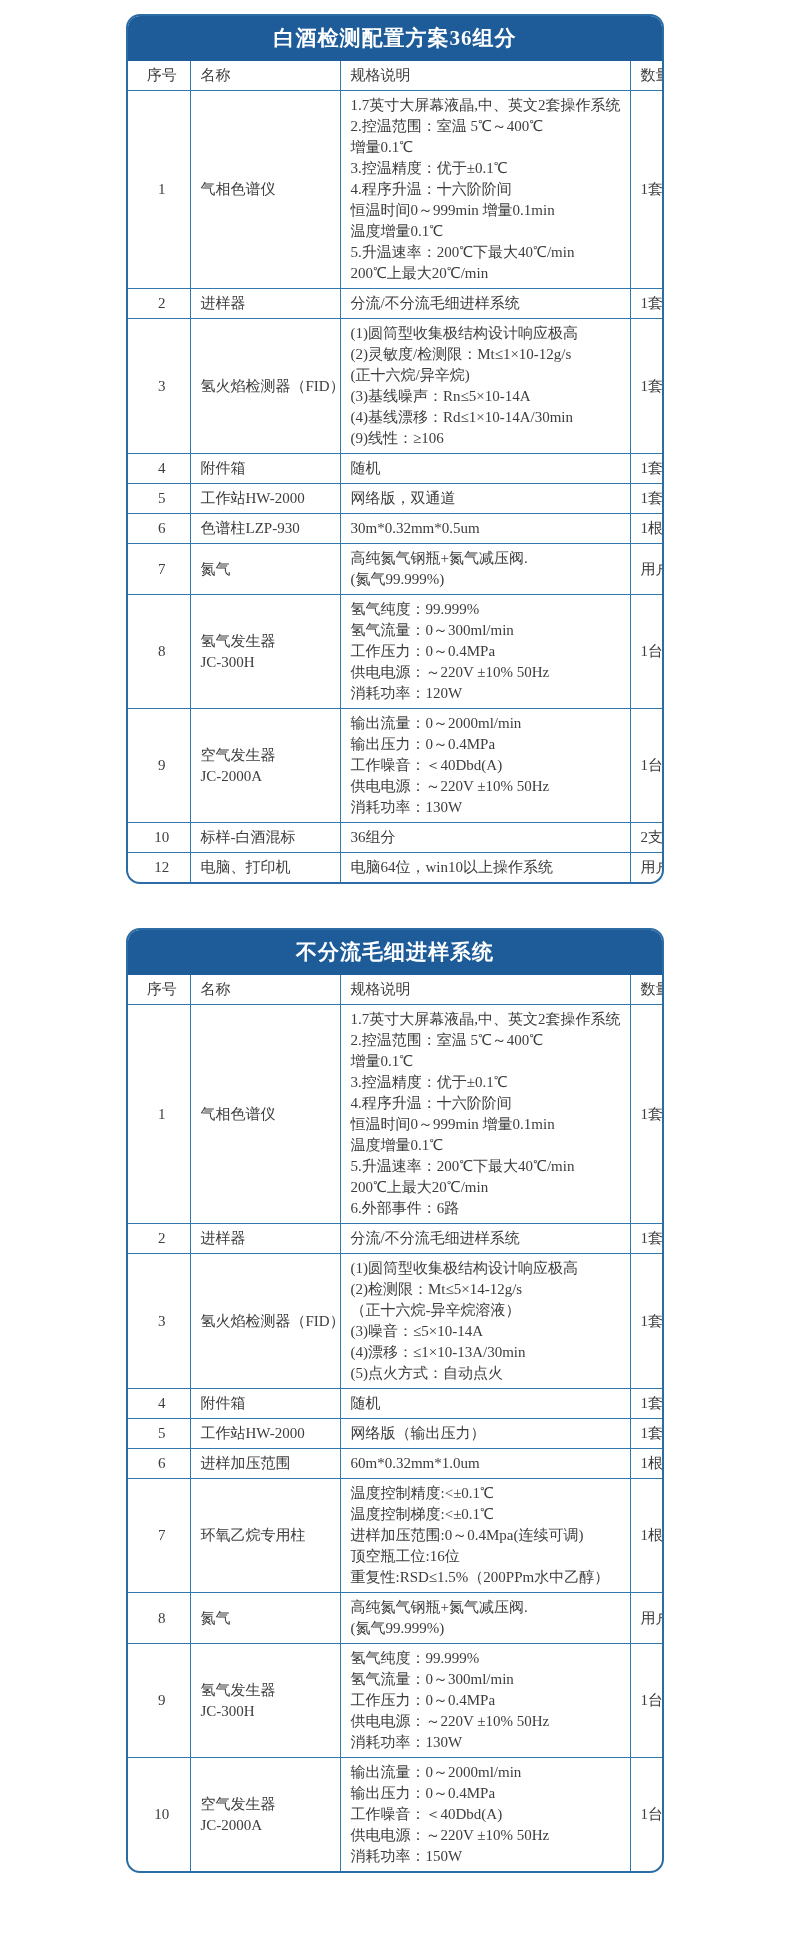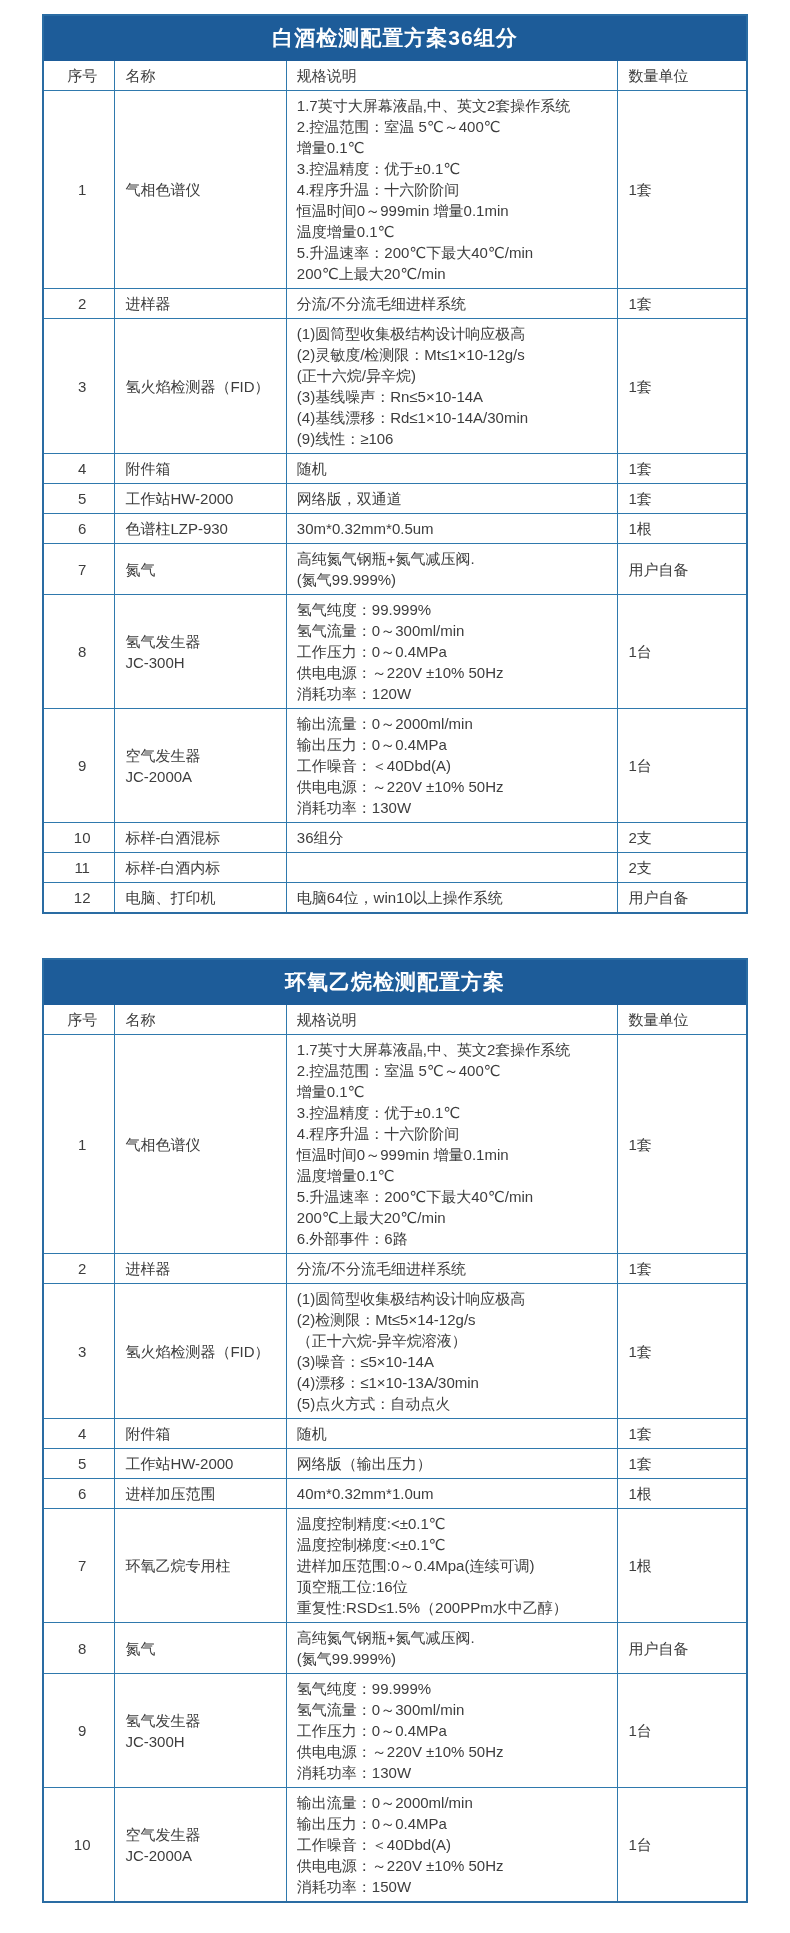--- a/index.html
+++ b/index.html
@@ -12,25 +12,26 @@
   html, body { background: #ffffff; }
   body {
     width: 790px;
     min-height: 1933px;
     font-family: "Liberation Sans", "DejaVu Sans", sans-serif;
     color: var(--text);
     padding-top: 14px;
   }
   .page { display: flex; flex-direction: column; align-items: center; gap: 44px; }
   .table-card {
-    width: 706px;
+    width: 538px;
     border: 2px solid var(--outer-border);
-    border-radius: 0;
+    border-radius: 14px;
     overflow: hidden;
     background: #ffffff;
+    font-family: Liberation Serif, serif;
   }
   .card-header {
     background: var(--header-bg);
     color: #ffffff;
     text-align: center;
     font-size: 21px;
     font-weight: bold;
     letter-spacing: 1px;
     padding: 8px 4px 9px 4px;
   }
@@ -242,50 +243,38 @@
             </td>
             <td>
               <div class="spec-line">36组分</div>
             </td>
             <td>
               <div class="spec-line">2支</div>
             </td>
           </tr>
           <tr>
             <td>
-              <div class="spec-line">11</div>
-            </td>
-            <td>
-              <div class="name-line">标样-白酒内标</div>
-            </td>
-            <td></td>
-            <td>
-              <div class="spec-line">2支</div>
-            </td>
-          </tr>
-          <tr>
-            <td>
               <div class="spec-line">12</div>
             </td>
             <td>
               <div class="name-line">电脑、打印机</div>
             </td>
             <td>
               <div class="spec-line">电脑64位，win10以上操作系统</div>
             </td>
             <td>
               <div class="spec-line">用户自备</div>
             </td>
           </tr>
         </tbody>
     </table>
   </section>
 
   <section class="table-card">
-    <div class="card-header">环氧乙烷检测配置方案</div>
+    <div class="card-header">不分流毛细进样系统</div>
     <table class="spec-table">
       <colgroup>
           <col class="c1">
           <col class="c2">
           <col class="c3">
           <col class="c4">
         </colgroup>
       <thead>
           <tr>
             <th>序号</th>
@@ -380,21 +369,21 @@
             </td>
           </tr>
           <tr>
             <td>
               <div class="spec-line">6</div>
             </td>
             <td>
               <div class="name-line">进样加压范围</div>
             </td>
             <td>
-              <div class="spec-line">40m*0.32mm*1.0um</div>
+              <div class="spec-line">60m*0.32mm*1.0um</div>
             </td>
             <td>
               <div class="spec-line">1根</div>
             </td>
           </tr>
           <tr>
             <td>
               <div class="spec-line">7</div>
             </td>
             <td>

